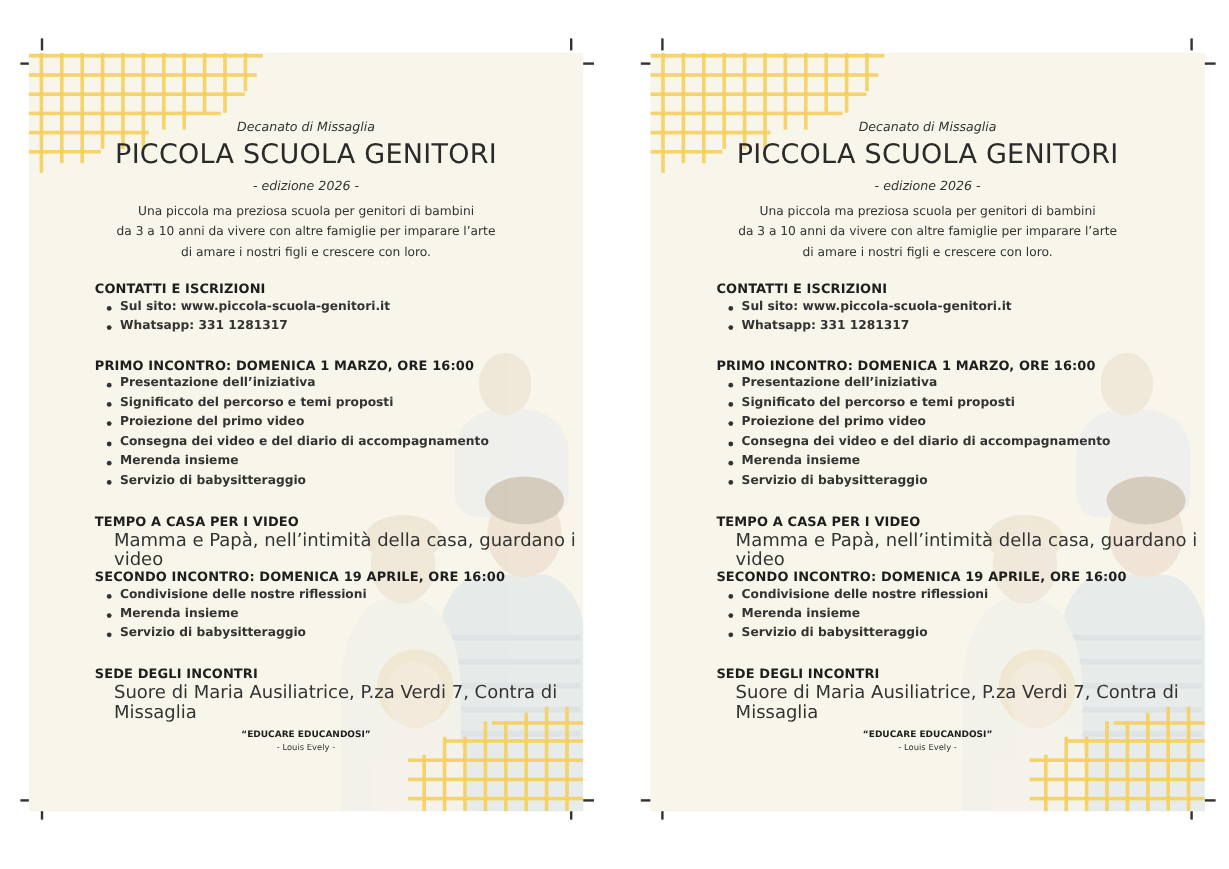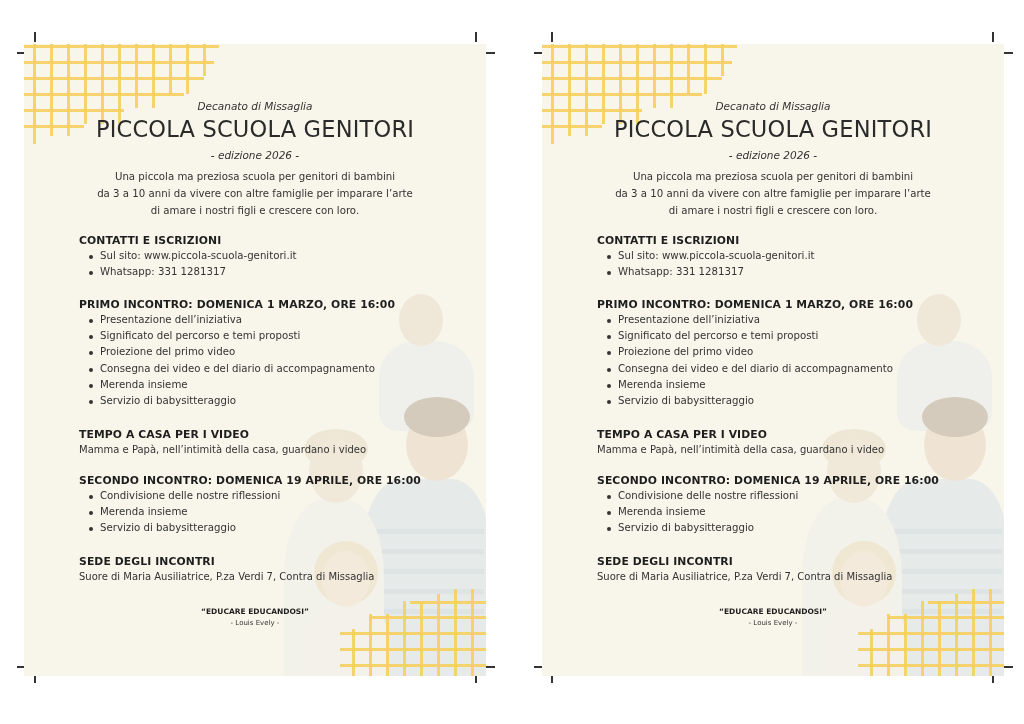--- a/index.html
+++ b/index.html
@@ -37,22 +37,22 @@
   .grid .v { width: 3px; }
   .grid .h { height: 3px; }
 
   .content { position: absolute; left: 0; top: 0; width: 462px; height: 632px; }
   .org { position: absolute; top: 56px; left: 0; width: 100%; text-align: center; font-style: italic; font-size: 10.5px; color: #333; }
   .title { position: absolute; top: 72px; left: 0; width: 100%; text-align: center; font-size: 22.5px; letter-spacing: 0.2px; color: #2a2a2a; font-family: "DejaVu Sans", sans-serif; font-weight: normal; }
   .edition { position: absolute; top: 105px; left: 0; width: 100%; text-align: center; font-style: italic; font-size: 10.5px; color: #333; }
   .intro { position: absolute; top: 124px; left: 0; width: 100%; text-align: center; font-size: 10.2px; line-height: 17px; color: #333; }
   .section { position: absolute; left: 55px; }
   .sec-title { font-weight: bold; font-size: 10.8px; color: #1e1e1e; letter-spacing: 0.1px; line-height: 15px; }
-  .sec-text { font-size: 10px; line-height: 16px; color: #333; }
-  ul.bl { list-style: none; margin: 0; padding: 0 0 0 10px; }
+  .sec-text { font-size: 15px; line-height: 16px; color: #333; margin-left: 16px; }
+  ul.bl { list-style: none; margin: 0; padding: 0 0 0 10px; font-weight: bold; }
   ul.bl li { font-size: 10.2px; line-height: 16.2px; color: #333; position: relative; padding-left: 11px; white-space: nowrap; }
   ul.bl li::before { content: ""; position: absolute; left: 0; top: 7px; width: 4px; height: 4px; border-radius: 50%; background: #333; }
   .motto { position: absolute; top: 563px; left: 0; width: 100%; text-align: center; font-weight: bold; font-size: 7.5px; color: #1e1e1e; }
   .author { position: absolute; top: 575px; left: 0; width: 100%; text-align: center; font-size: 7px; color: #333; }
 
   .crop { position: absolute; background: #333; }
   .crop.h { width: 10px; height: 2px; }
   .crop.v { width: 2px; height: 10px; }
 </style>
 </head>

